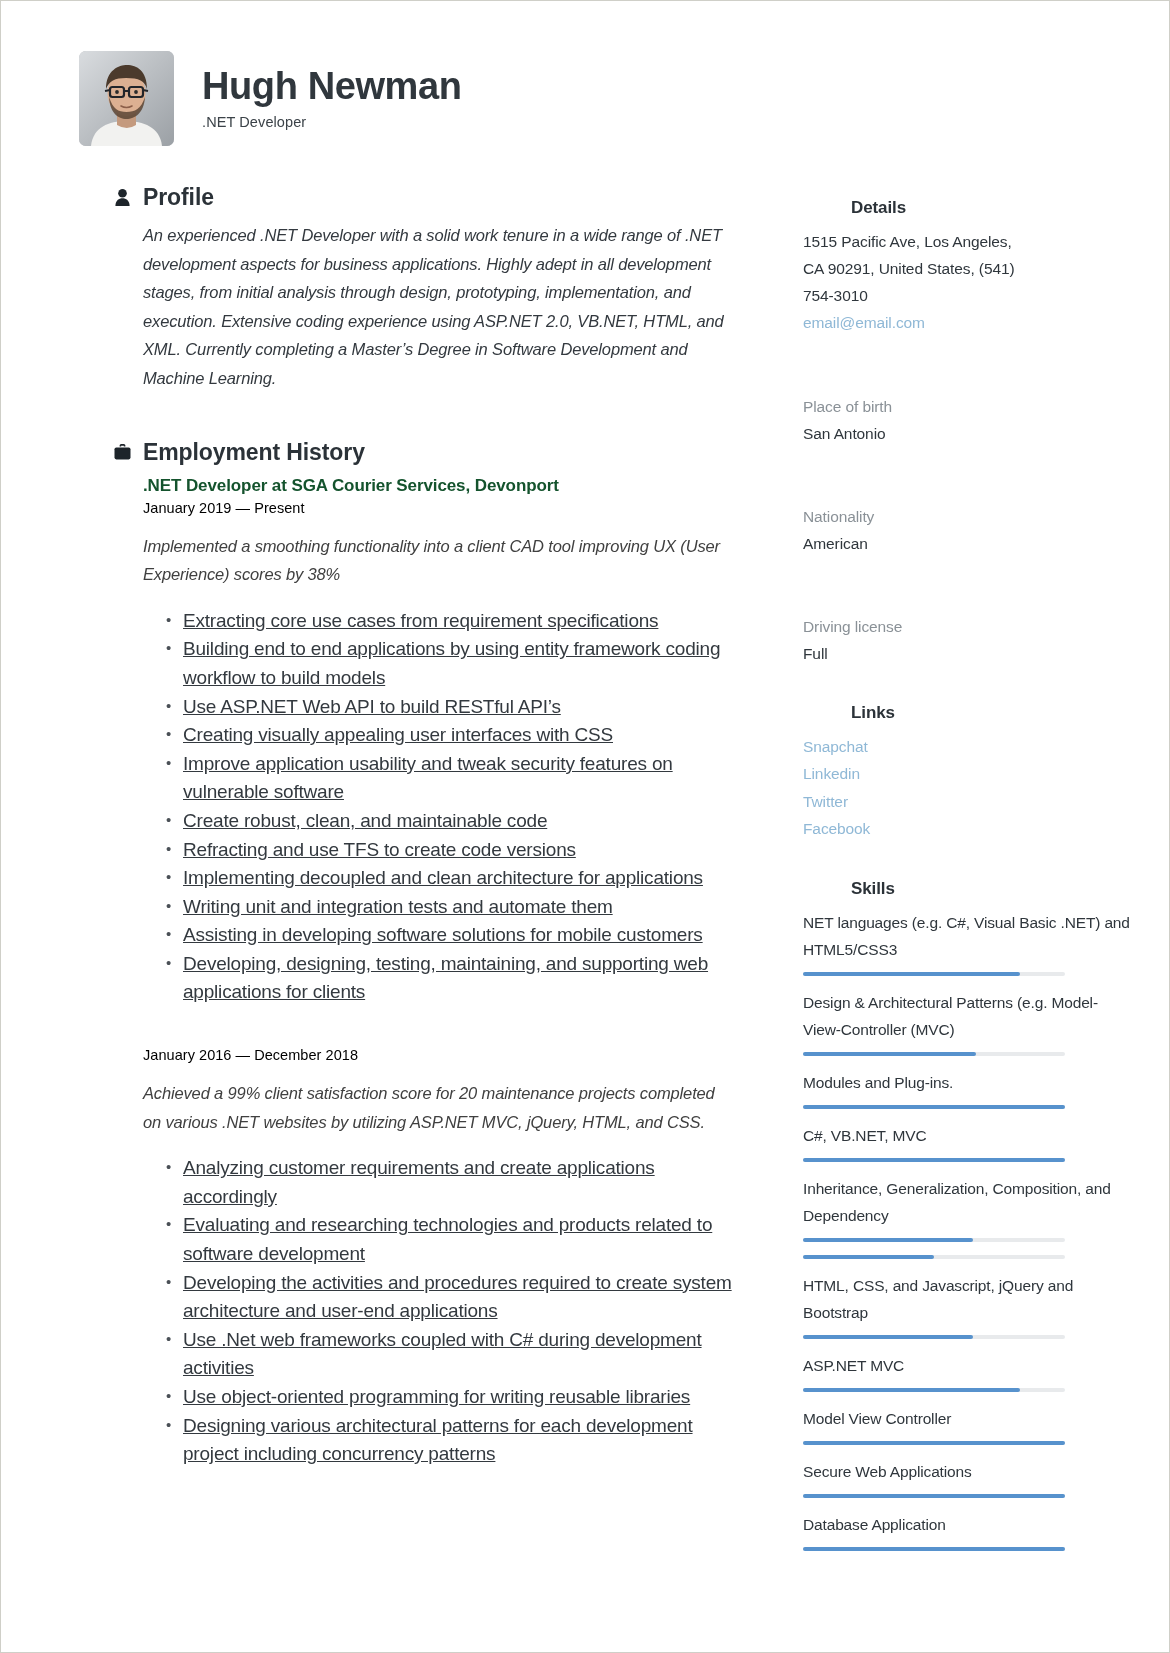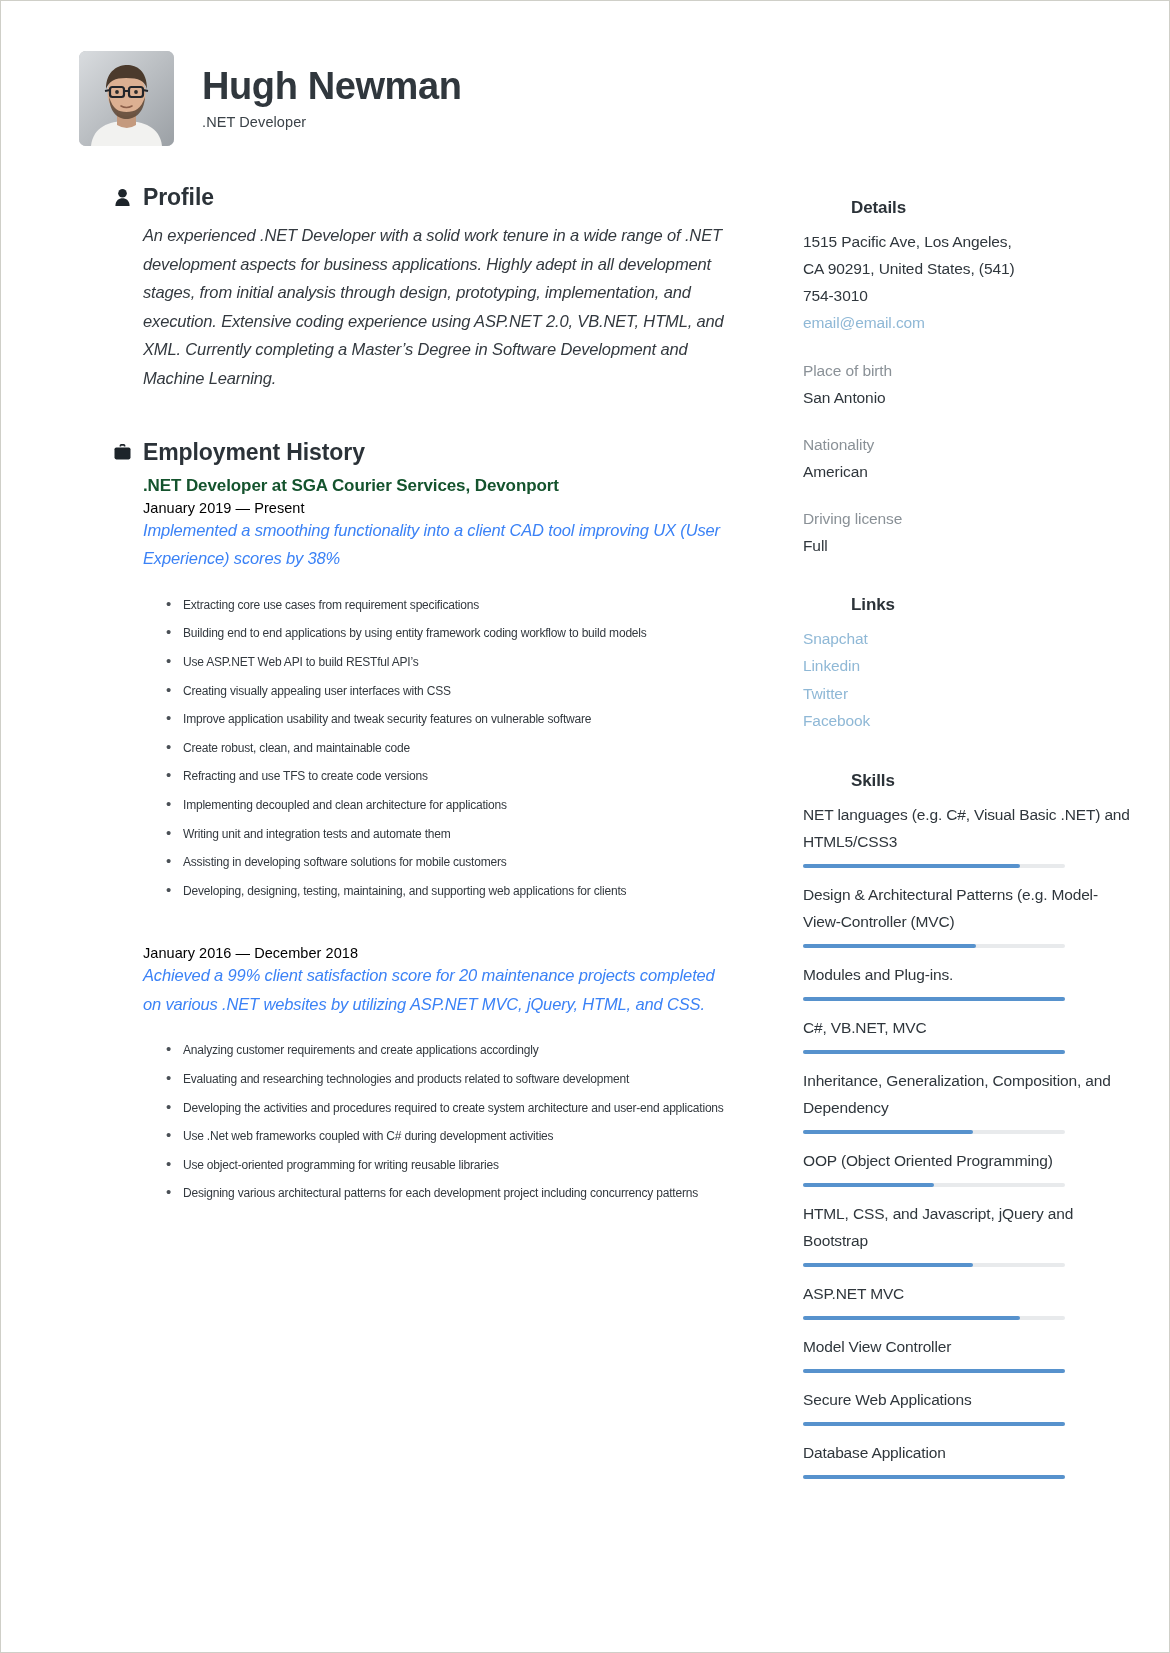--- a/index.html
+++ b/index.html
@@ -120,37 +120,39 @@
   .job-dates {
     font-size: 14.5px;
     color: #000000;
     margin-top: 4px;
     letter-spacing: 0.05px;
   }
   .job-summary {
     font-style: italic;
     font-size: 16.5px;
     line-height: 28.6px;
-    color: #3b82f6;
+    color: #404040;
+    margin-top: 16px;
     max-width: 610px;
     letter-spacing: -0.15px;
   }
   ul.bullets {
     margin-top: 18px;
     padding-left: 40px;
     list-style: none;
     max-width: 620px;
   }
   ul.bullets li {
     position: relative;
-    font-size: 12px;
+    font-size: 19px;
     line-height: 28.6px;
     color: #33393f;
     margin-bottom: 0px;
     letter-spacing: -0.2px;
+    text-decoration: underline;
   }
   ul.bullets li::before {
     content: "\2022";
     position: absolute;
     left: -17px;
     top: -1px;
     font-size: 15px;
     color: #4a5056;
   }
 
@@ -175,20 +177,21 @@
     color: #8fb8d6;
     text-decoration: none;
     display: block;
     letter-spacing: -0.1px;
   }
   .side-label {
     font-size: 15.5px;
     color: #8a9197;
     line-height: 27px;
     letter-spacing: -0.1px;
+    margin-top: 36px;
   }
   .side-value {
     font-size: 15.5px;
     color: #2f363c;
     line-height: 27px;
     letter-spacing: -0.1px;
   }
   .side-gap-sm { height: 20px; }
   .side-gap-md { height: 36px; }
 
@@ -394,21 +397,20 @@
         </div>
 
         <div class="skill">
           <div class="skill-name">Inheritance, Generalization, Composition, and Dependency</div>
           <div class="skill-track">
             <div class="skill-fill" style="width: 65%; background: rgb(87, 146, 205);"></div>
           </div>
         </div>
 
         <div class="skill">
-          <div class="skill-name">OOP (Object Oriented Programming)</div>
           <div class="skill-track">
             <div class="skill-fill" style="width: 50%; background: rgb(87, 146, 205);"></div>
           </div>
         </div>
 
         <div class="skill">
           <div class="skill-name">HTML, CSS, and Javascript, jQuery and Bootstrap</div>
           <div class="skill-track">
             <div class="skill-fill" style="width: 65%; background: rgb(87, 146, 205);"></div>
           </div>

